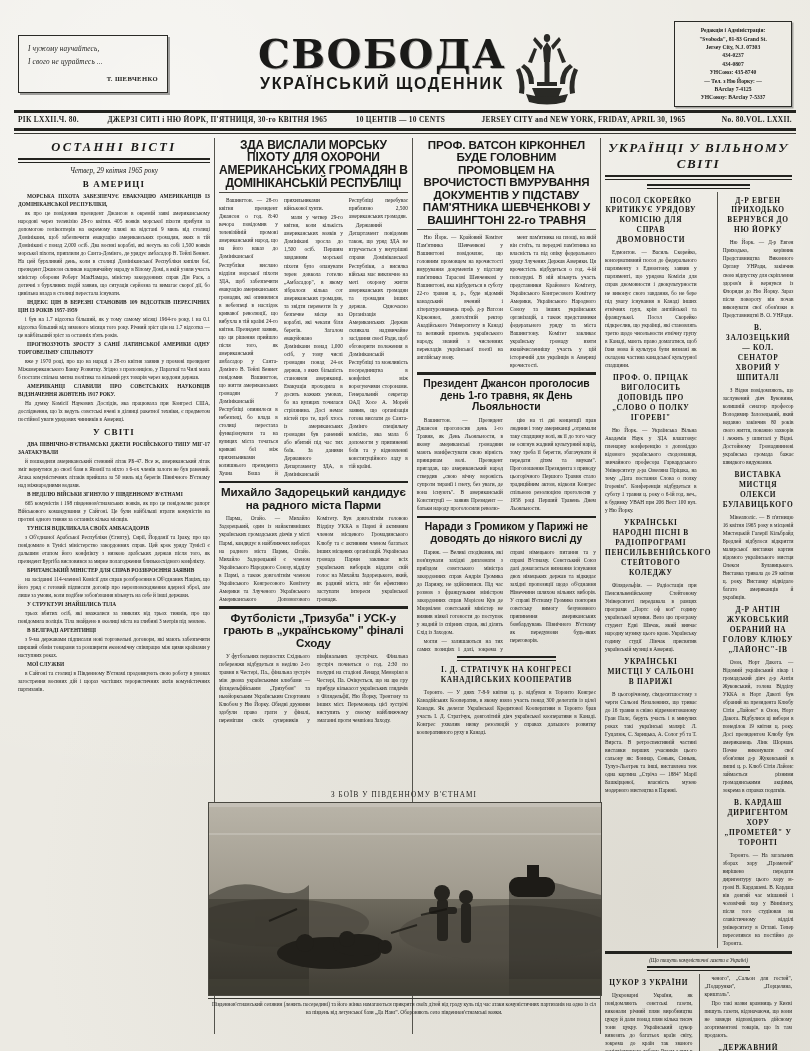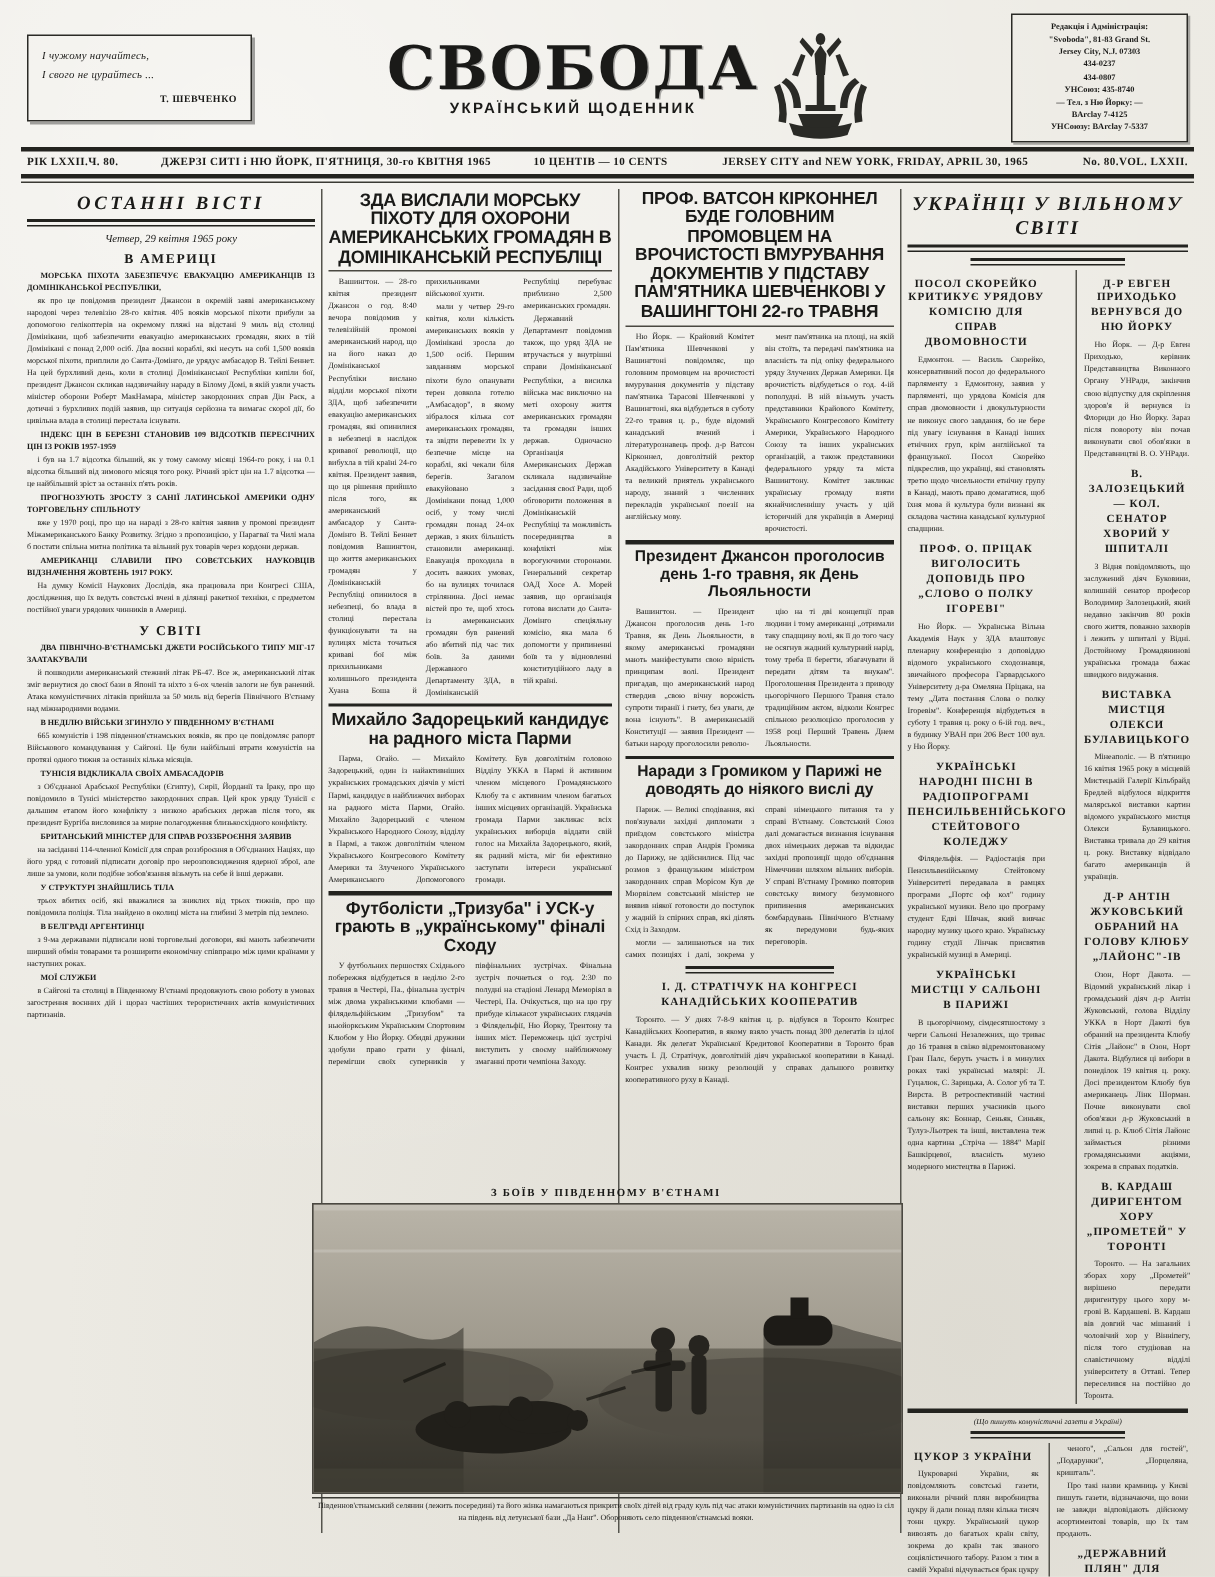--- a/index.html
+++ b/index.html
@@ -10,40 +10,40 @@
     color:#1a1a18;
   }
   .page{
     position:relative;width:810px;height:1051px;
     background:#eceae3;
     padding:0;box-sizing:border-box;
     background-image:
       radial-gradient(circle at 20% 10%, rgba(255,255,255,.55), rgba(255,255,255,0) 60%),
       radial-gradient(circle at 80% 85%, rgba(180,175,160,.25), rgba(255,255,255,0) 55%);
   }
-  .inner{padding:4px 8px 4px 8px;}
+  .inner{padding:16px 8px 4px 8px;}
 
   
   .masthead{display:flex;align-items:center;justify-content:space-between;height:92px;padding:4px 10px 0 10px;box-sizing:border-box;}
   .quotebox{
     border:1.5px solid #2a2a26;padding:7px 9px;width:150px;box-sizing:border-box;
     font-style:italic;font-size:7.2px;line-height:1.85;letter-spacing:.2px;
     box-shadow:2px 2px 0 rgba(0,0,0,.35);
   }
   .quotebox .sig{text-align:right;font-style:normal;font-weight:bold;font-size:6.6px;letter-spacing:.4px;padding-top:3px;}
   .titles{flex:1;display:flex;align-items:center;justify-content:center;gap:4px;}
   .tblock{text-align:center;}
   .t-main{
     font-family:"DejaVu Serif", serif;
     font-weight:bold;font-size:40px;letter-spacing:1.5px;line-height:.95;
     text-shadow:1px 1px 0 rgba(0,0,0,.3);
   }
   .t-sub{
     font-family:"Liberation Sans", sans-serif;
-    font-weight:bold;font-size:10px;letter-spacing:1.6px;margin-top:2px;
+    font-weight:bold;font-size:16px;letter-spacing:1.6px;margin-top:2px;
   }
   .t-sub.en{font-size:12px;letter-spacing:4.2px;}
   .emblem{width:74px;height:84px;flex:0 0 auto;}
   .contactbox{
     border:1px solid #2a2a26;width:118px;box-sizing:border-box;padding:4px 4px;
     font-size:5.6px;line-height:1.5;text-align:center;font-weight:bold;
     box-shadow:1.5px 1.5px 0 rgba(0,0,0,.3);
   }
   .contactbox .ln{white-space:nowrap;}
 
@@ -106,21 +106,21 @@
   .photo{
     margin:3px 0 2px;width:100%;height:192px;position:relative;overflow:hidden;
     background:#8e8a80;
     border:1px solid #4a4841;
   }
   .photo svg{display:block;width:100%;height:100%;}
   .photocap{
     text-align:center;font-size:5.3px;line-height:1.45;padding:2px 2px 0;border-top:1px solid #3a3a34;margin-top:2px;
   }
   .phototitle{
-    text-align:center;font-weight:bold;font-size:7.2px;letter-spacing:1.1px;margin:4px 0 2px;
+    text-align:center;font-weight:normal;font-size:7.2px;letter-spacing:1.1px;margin:4px 0 2px;
   }
   .spanwrap{position:absolute;left:4px;right:4px;}
   .tiny-rule{border-top:1px solid #4a4841;margin:3px 0;}
   .bar-rule{height:2.5px;background:#23231f;margin:3px 0;}
   .note{font-size:5.2px;text-align:center;font-style:italic;margin:2px 0 3px;}
 </style>
 </head>
 <body>
 
 <div class="page">

